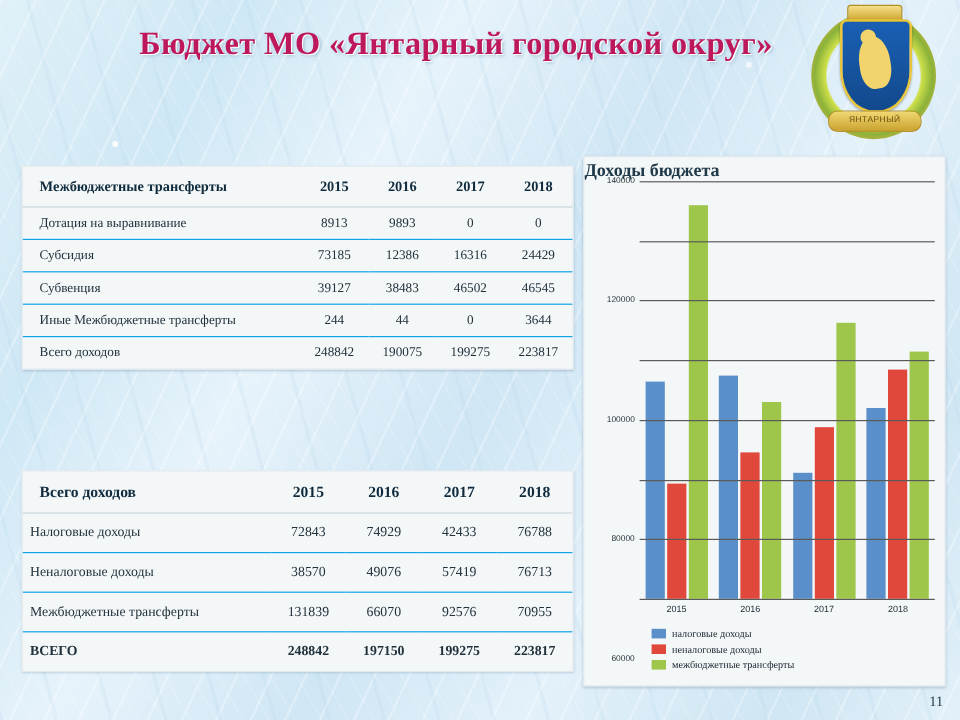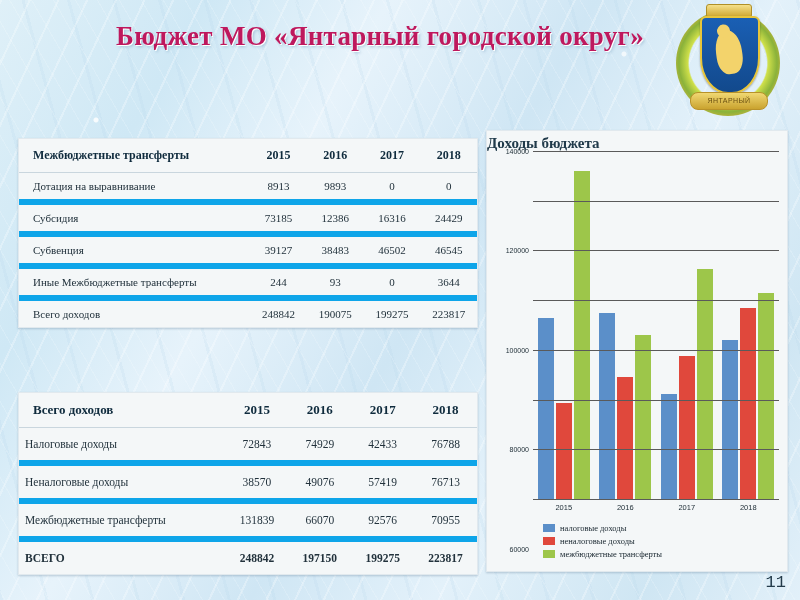--- a/index.html
+++ b/index.html
@@ -73,21 +73,21 @@
   }
   table{border-collapse:collapse;width:100%;font-size:11px;color:#1b2a33;}
   th,td{padding:0;}
   thead th{
     font-size:12px;font-weight:bold;color:#0f2b3d;
     padding:9px 6px 9px 6px;border-bottom:1px solid #c9d6de;
     text-align:center;white-space:nowrap;
   }
   thead th.lbl{text-align:left;padding-left:14px;}
   tbody td{
-    padding:7px 6px;border-bottom:6px solid #0ea5e9;text-align:center;color:#22323c;
+    padding:7px 6px;border-bottom:1px solid #0ea5e9;text-align:center;color:#22323c;
   }
   tbody td.lbl{text-align:left;padding-left:14px;white-space:nowrap;}
   tbody tr:last-child td{border-bottom:none;}
   tbody tr.total td{font-weight:bold;}
   #table1{left:18px;top:138px;width:458px;}
   #table2{left:18px;top:392px;width:458px;}
   #table1 thead th{font-size:12px;}
   #table2 thead th{font-size:13px;}
   #table2 tbody td{padding:10px 6px;font-size:11.5px;}
 
@@ -118,21 +118,21 @@
   .b2{background:#9dc64a;}
   .xlabels{position:absolute;left:46px;right:8px;top:372px;display:flex;}
   .xlabels div{flex:1;text-align:center;font-size:7.5px;font-family:"Liberation Sans",sans-serif;color:#1b2a33;}
   .legend{position:absolute;left:56px;top:392px;}
   .lg-row{display:flex;align-items:center;margin-bottom:3px;}
   .sw{width:12px;height:8px;margin-right:5px;display:inline-block;}
   .lg-txt{font-size:8.5px;color:#16242d;font-family:"Liberation Serif",serif;}
 
   .pagenum{
     position:absolute;right:14px;bottom:8px;
-    font-size:17px;color:#243b4a;font-family:Liberation Mono, monospace;
+    font-size:12px;color:#243b4a;font-family:Liberation Serif, serif;
   }
 </style>
 </head>
 <body>
 
 <div class="frost"></div>
 
 <div class="title">Бюджет МО «Янтарный городской округ»</div>
 
 <div class="emblem">
@@ -173,21 +173,21 @@
       <tr>
         <td class="lbl">Субвенция</td>
         <td>39127</td>
         <td>38483</td>
         <td>46502</td>
         <td>46545</td>
       </tr>
       <tr>
         <td class="lbl">Иные Межбюджетные трансферты</td>
         <td>244</td>
-        <td>93</td>
+        <td>44</td>
         <td>0</td>
         <td>3644</td>
       </tr>
       <tr>
         <td class="lbl">Всего доходов</td>
         <td>248842</td>
         <td>190075</td>
         <td>199275</td>
         <td>223817</td>
       </tr>

